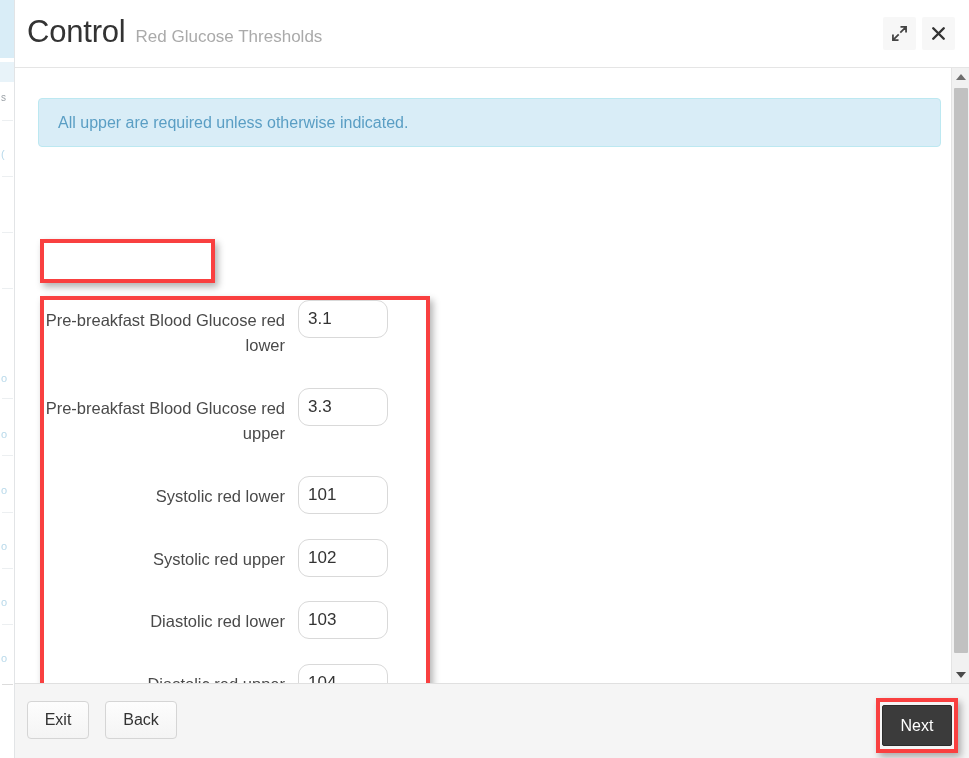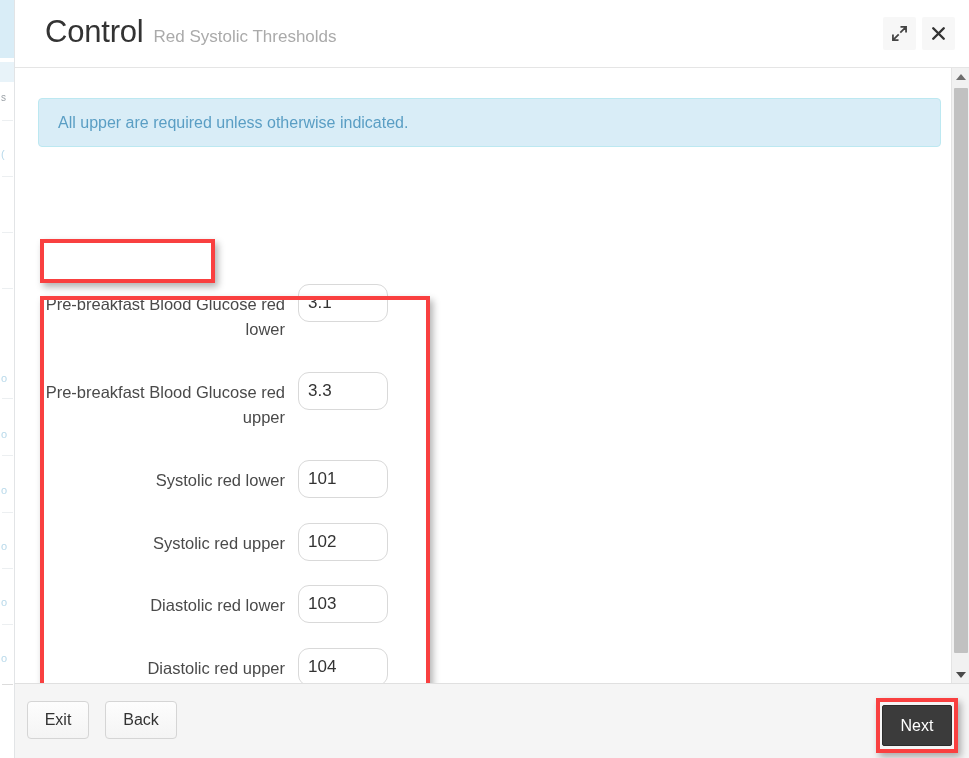--- a/index.html
+++ b/index.html
@@ -76,21 +76,21 @@
     position: absolute;
     left: 0; top: 0;
     width: 955px;
     height: 68px;
     background: #ffffff;
     border-bottom: 1px solid #e5e5e5;
     box-sizing: border-box;
   }
   .title-wrap {
     position: absolute;
-    left: 30px;
+    left: 12px;
     top: 14px;
     display: flex;
     align-items: baseline;
     justify-content: flex-end;
   }
   .title-main {
     font-size: 31px;
     font-weight: 400;
     color: #333333;
     letter-spacing: -0.2px;
@@ -173,21 +173,21 @@
     left: 17px;
     top: 12px;
     font-size: 16px;
     color: #c9676c;
   }
 
   
   .field-group {
     position: absolute;
     left: 30px;
-    top: 216px;
+    top: 232px;
     width: 382px;
     height: 418px;
     padding-left: 44px;
   }
   .field-row {
     position: absolute;
     left: 0;
     width: 382px;
     height: 46px;
     display: flex;
@@ -371,21 +371,21 @@
     <div class="bg-line" style="top:624px;"></div>
     <div class="bg-ghost-text" style="top:652px;">o</div>
     <div class="bg-line" style="top:684px;background:#dcdcdc;"></div>
   </div>
 
   <div class="modal">
 
     <div class="modal-header">
       <div class="title-wrap">
         <span class="title-main">Control</span>
-        <span class="title-sub">Red Systolic Thresholds</span>
+        <span class="title-sub">Red Glucose Thresholds</span>
       </div>
       <div class="hdr-btns">
         <button class="hdr-btn">
           <svg width="15" height="15" viewBox="0 0 16 16">
             <path d="M15 1 L15 6 M15 1 L10 1 M15 1 L9.5 6.5" stroke="#444" stroke-width="1.9" fill="none" stroke-linecap="square"></path>
             <path d="M1 15 L1 10 M1 15 L6 15 M1 15 L6.5 9.5" stroke="#444" stroke-width="1.9" fill="none" stroke-linecap="square"></path>
           </svg>
         </button>
         <button class="hdr-btn">
           <svg width="15" height="15" viewBox="0 0 16 16">

